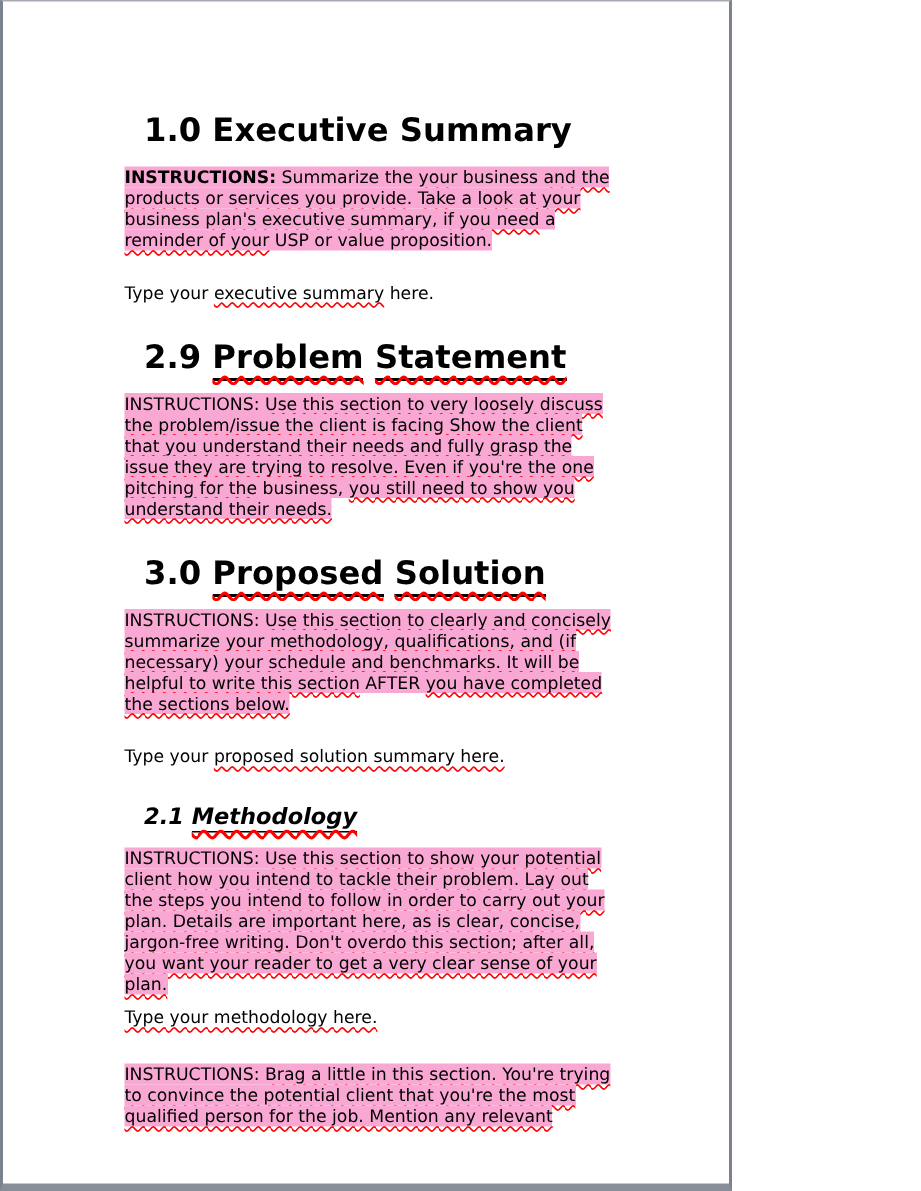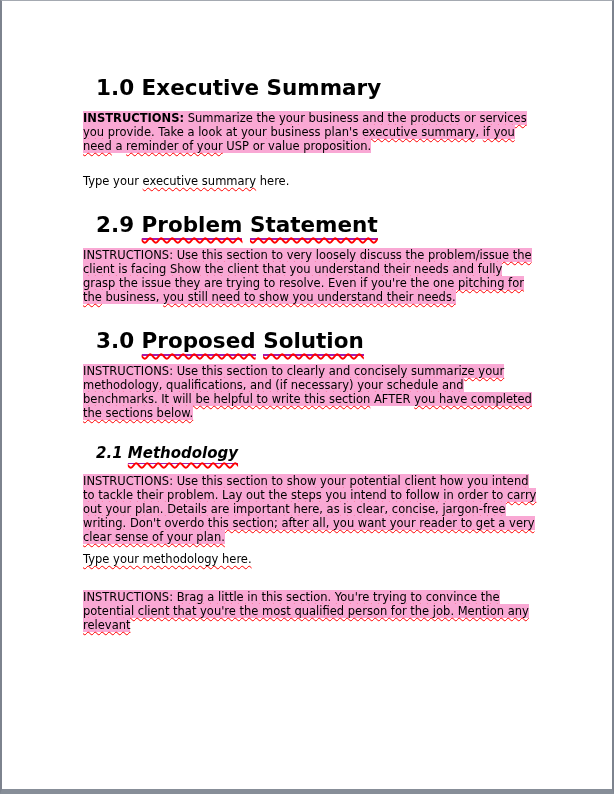--- a/index.html
+++ b/index.html
@@ -1,19 +1,19 @@
 <!DOCTYPE html>
 <html><head>
 <meta charset="utf-8">
 <style>
   html,body { margin:0; padding:0; background:#fff; }
   .page {
     position:relative;
     box-sizing:border-box;
-    width:614px; height:794px;
+    width:488px; height:794px;
     background:#ffffff;
     border-left:2px solid #7d838e;
     border-right:2px solid #7d838e;
     border-top:1px solid #a4a9b1;
     border-bottom:5px solid #878e98;
     padding:74px 74px 0 81px;
     overflow:hidden;
     font-family:"DejaVu Sans","Liberation Sans",sans-serif;
     color:#000;
   }
@@ -30,21 +30,21 @@
   .b { font-weight:bold; }
   .q {
     text-decoration-line:underline;
     text-decoration-style:wavy;
     text-decoration-color:#ff0000;
     text-decoration-thickness:1px;
     text-underline-offset:2px;
     text-decoration-skip-ink:none;
   }
   .heading .u {
-    border-bottom:2px solid #a21caf;
+    border-bottom:2px solid #000000;
     padding-bottom:1px;
   }
   .heading .q {
     text-decoration-thickness:1.5px;
     text-underline-offset:5px;
   }
   .lvl3 .heading .u { border-bottom-width:1.5px; }
   .lvl3 .heading .q { text-underline-offset:4px; }
 </style>
 </head>
@@ -57,20 +57,21 @@
         <p class="instr"><span class="hl"><span class="b">INSTRUCTIONS:</span><span> Summarize the </span><span class="q">your</span><span> business </span><span class="q">and the</span><span> </span><span class="q">products</span><span> or </span><span class="q">services you provide.</span><span> </span><span class="q">Take</span><span> a </span><span class="q">look</span><span> </span><span class="q">at your</span><span> business </span><span class="q">plan's executive summary</span><span>, </span><span class="q">if you need</span><span> a </span><span class="q">reminder of your</span><span> USP or value proposition.</span></span></p>
         <p class="ph"><span>Type your </span><span class="q">executive summary</span><span> here.</span></p>
       </section>
       <section class="sec lvl1">
         <div class="heading"><span>2.9 </span><span class="u"><span class="q">Problem</span></span><span> </span><span class="u"><span class="q">Statement</span></span></div>
         <p class="instr"><span class="hl"><span>INSTRUCTIONS: </span><span class="q">Use this section to very loosely discuss the problem/issue the client is facing Show the client that you understand their needs and fully grasp the issue they are trying to resolve. Even if you're the one pitching for the</span><span> business, </span><span class="q">you still need to show you understand their needs.</span></span></p>
       </section>
       <section class="sec lvl1">
         <div class="heading"><span>3.0 </span><span class="u"><span class="q">Proposed</span></span><span> </span><span class="u"><span class="q">Solution</span></span></div>
         <p class="instr"><span class="hl"><span>INSTRUCTIONS: </span><span class="q">Use this section to clearly and concisely summarize your methodology, qualifications, and (if necessary) your schedule and benchmarks. It will be helpful to write this section</span><span> AFTER </span><span class="q">you have completed the sections below.</span></span></p>
+        <p class="ph"><span>Type your </span><span class="q">proposed solution summary here.</span></p>
       </section>
       <section class="sec lvl3">
         <div class="heading"><span>2.1 </span><span class="u"><span class="q">Methodology</span></span></div>
         <p class="instr"><span class="hl"><span>INSTRUCTIONS: </span><span class="q">Use this section to show your potential client how you intend to tackle their problem. Lay out the steps you intend to follow in order to carry out your plan. Details are important here, as is clear, concise, jargon-free writing. Don't overdo this section; after all, you want your reader to get a very clear sense of your plan.</span></span></p>
         <p class="ph"><span class="q">Type your methodology here.</span></p>
       </section>
       <section class="sec lvl3">
         <p class="instr"><span class="hl"><span>INSTRUCTIONS: </span><span class="q">Brag a little in this section. You're trying to convince the potential client that you're the most qualified person for the job. Mention any relevant</span></span></p>
       </section>
     </main>

